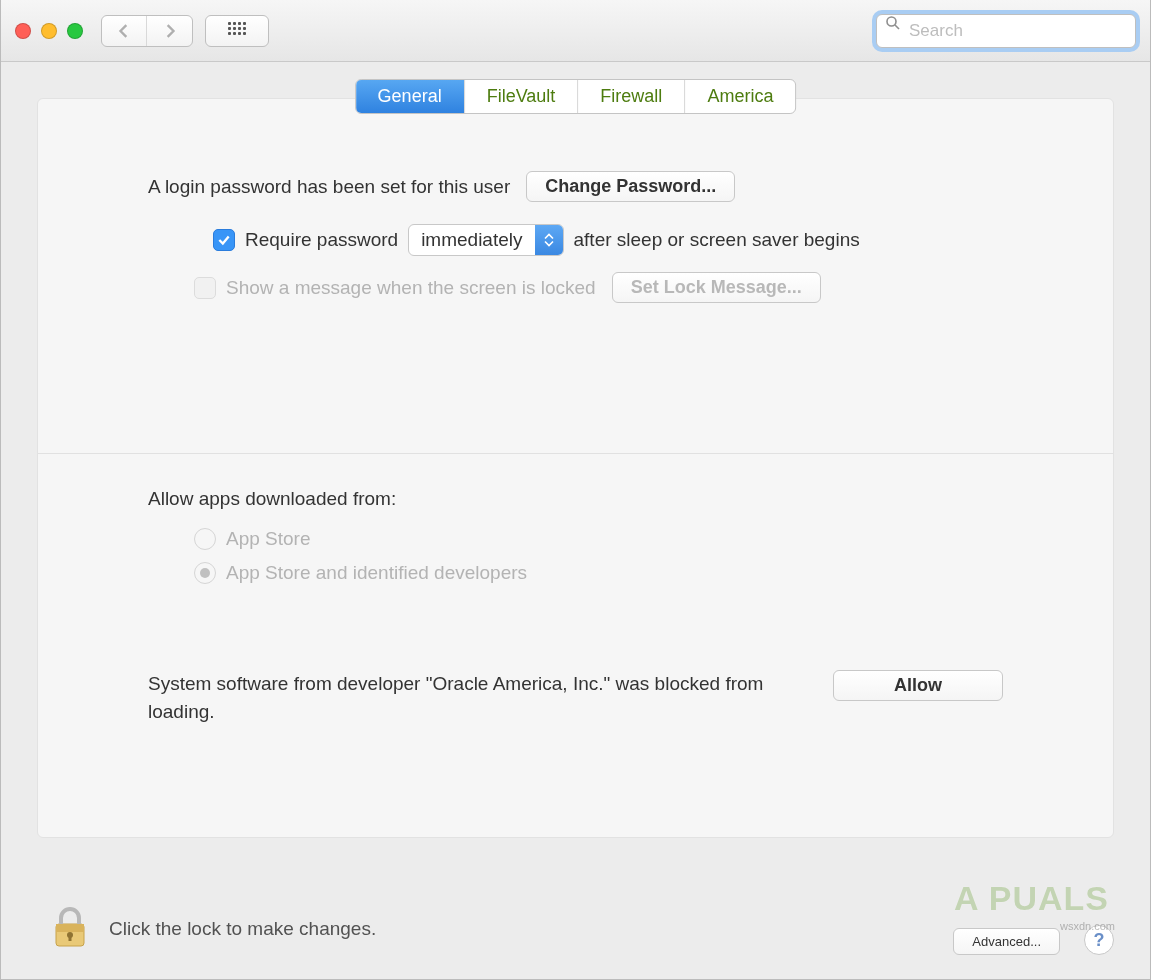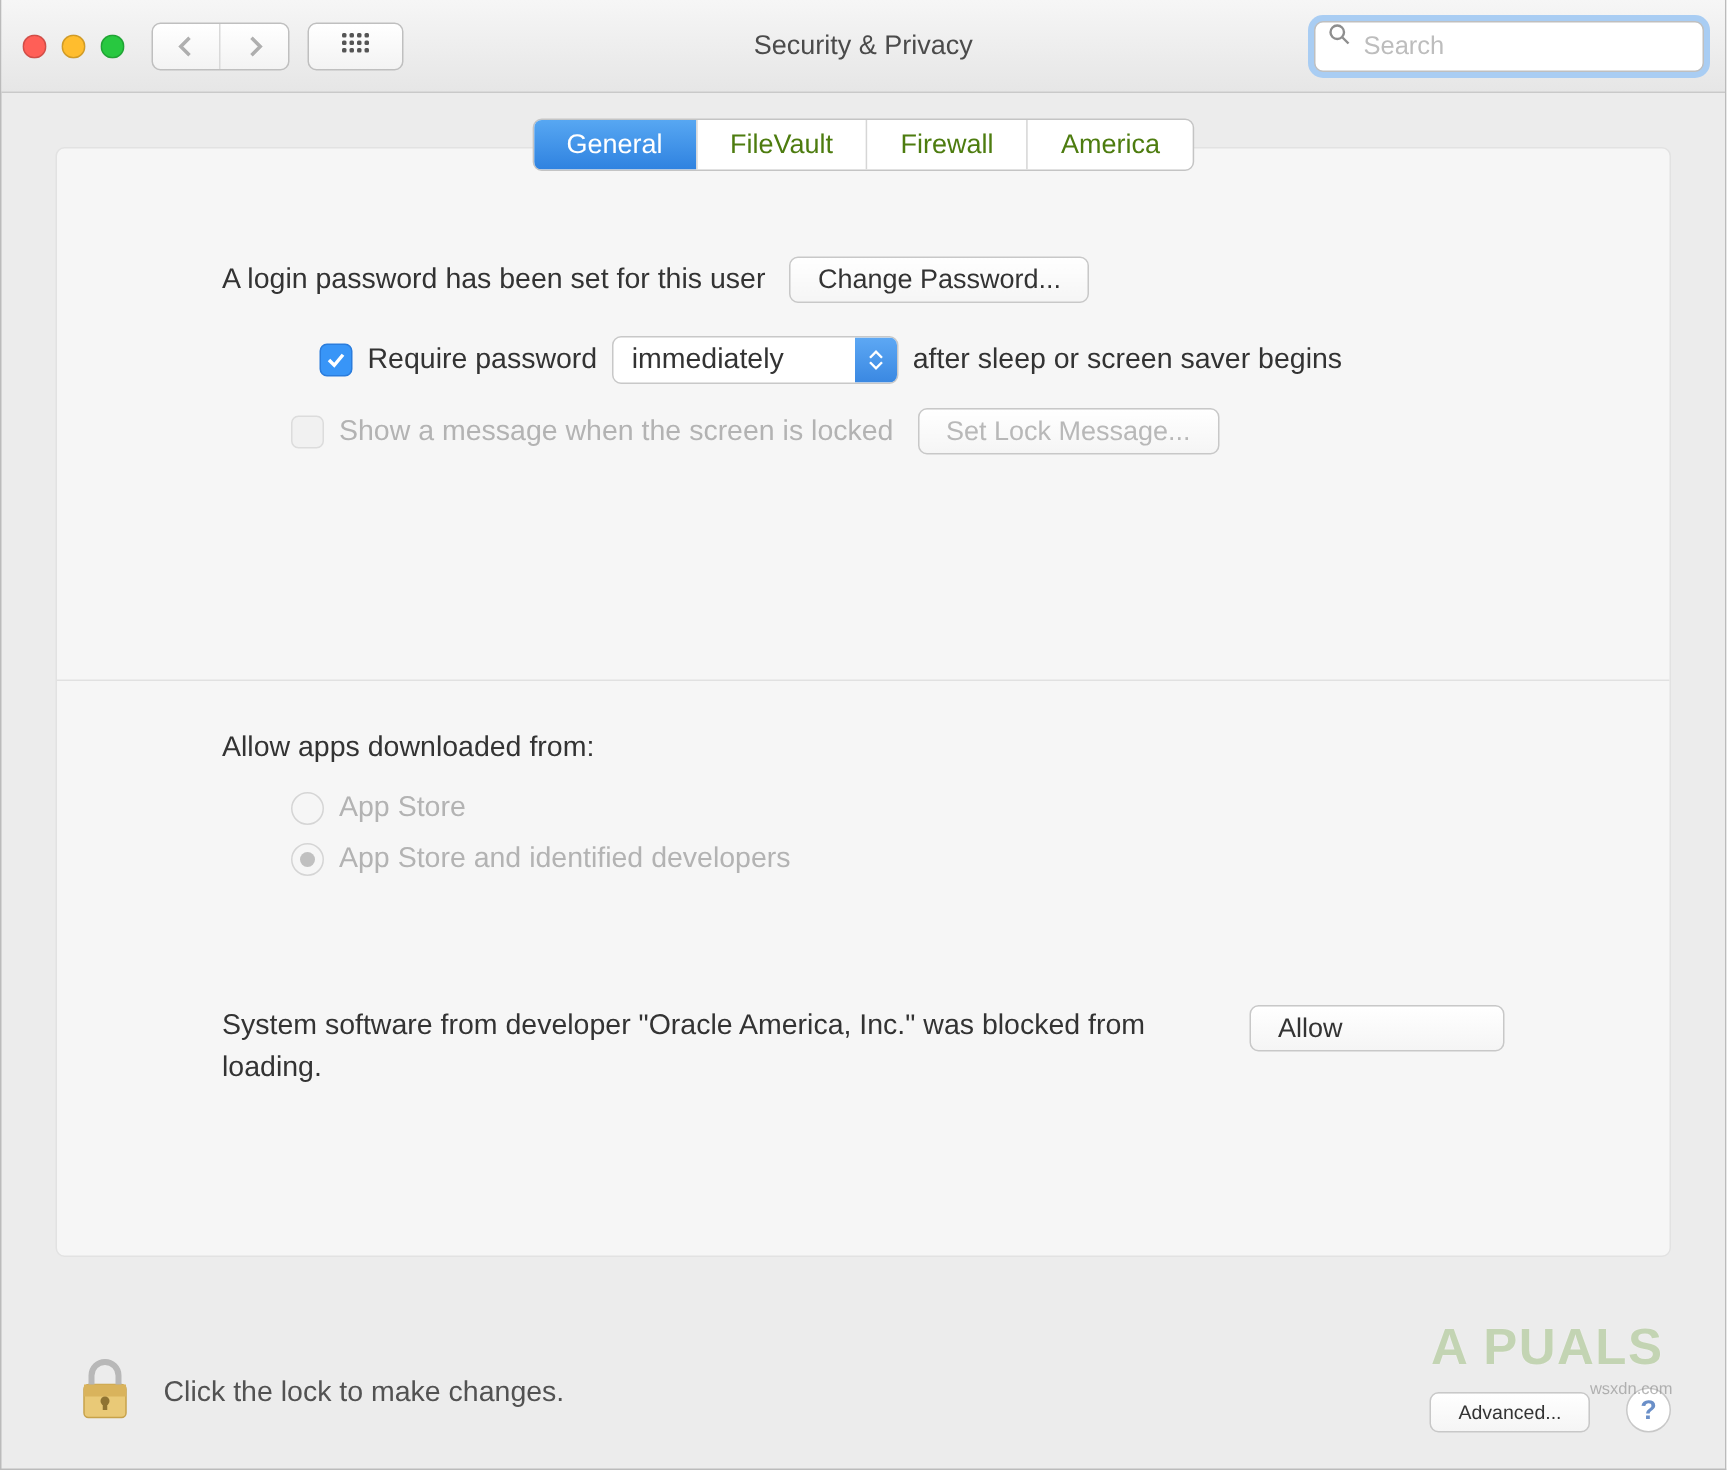--- a/index.html
+++ b/index.html
@@ -137,36 +137,37 @@
   .muted { color:#b3b3b3; }
 
   .btn {
     border:1px solid #c8c8c8;
     border-radius:6px;
     background: linear-gradient(#ffffff,#f5f5f5);
     font-size:18px;
     padding: 4px 18px;
     color:#333;
     cursor:default;
-    text-align:left;
+    text-align:center;
+    font-weight:bold;
   }
   .btn.disabled { color:#b8b8b8; }
 
   .checkbox {
     width:22px; height:22px; border-radius:5px; border:1px solid #c4c4c4; background:#fff;
     display:inline-flex; align-items:center; justify-content:center; margin-right:10px; flex-shrink:0;
   }
   .checkbox.checked { background:#3895f7; border-color:#2a7cdc; }
   .checkbox.checked svg { width:14px; height:14px; }
   .checkbox.disabled { background:#f1f1f1; border-color:#dcdcdc; }
 
   .selectbox {
     display:inline-flex; align-items:stretch; height:32px;
     border:1px solid #c8c8c8; border-radius:6px; overflow:hidden;
-    background:#fff; margin:0 10px;gap:35px;
+    background:#fff; margin:0 10px;
   }
   .selectbox .sel-label { padding:0 12px; display:flex; align-items:center; font-size:19px; }
   .selectbox .sel-arrows {
     width:28px; background: linear-gradient(#5da8f4,#3a88e2);
     display:flex; flex-direction:column; align-items:center; justify-content:center;
   }
   .selectbox .sel-arrows svg { width:10px; height:7px; }
 
   .divider { height:1px; background:#e1e1e1; margin: 0 -110px; }
 
@@ -244,21 +245,20 @@
           <span></span>
           <span></span>
           <span></span>
         <span></span>
           <span></span>
           <span></span>
           <span></span>
       </div>
     </div>
 
-    <div class="title-text">Security &amp; Privacy</div>
 
     <div class="searchbox">
       <svg viewBox="0 0 16 16">
         <circle cx="6.5" cy="6.5" r="4.5" fill="none" stroke="#8e8e8e" stroke-width="1.6"></circle>
         <line x1="10" y1="10" x2="14" y2="14" stroke="#8e8e8e" stroke-width="1.6"></line>
       </svg>
       <input type="text" placeholder="Search" style="">
     </div>
   </div>
 

